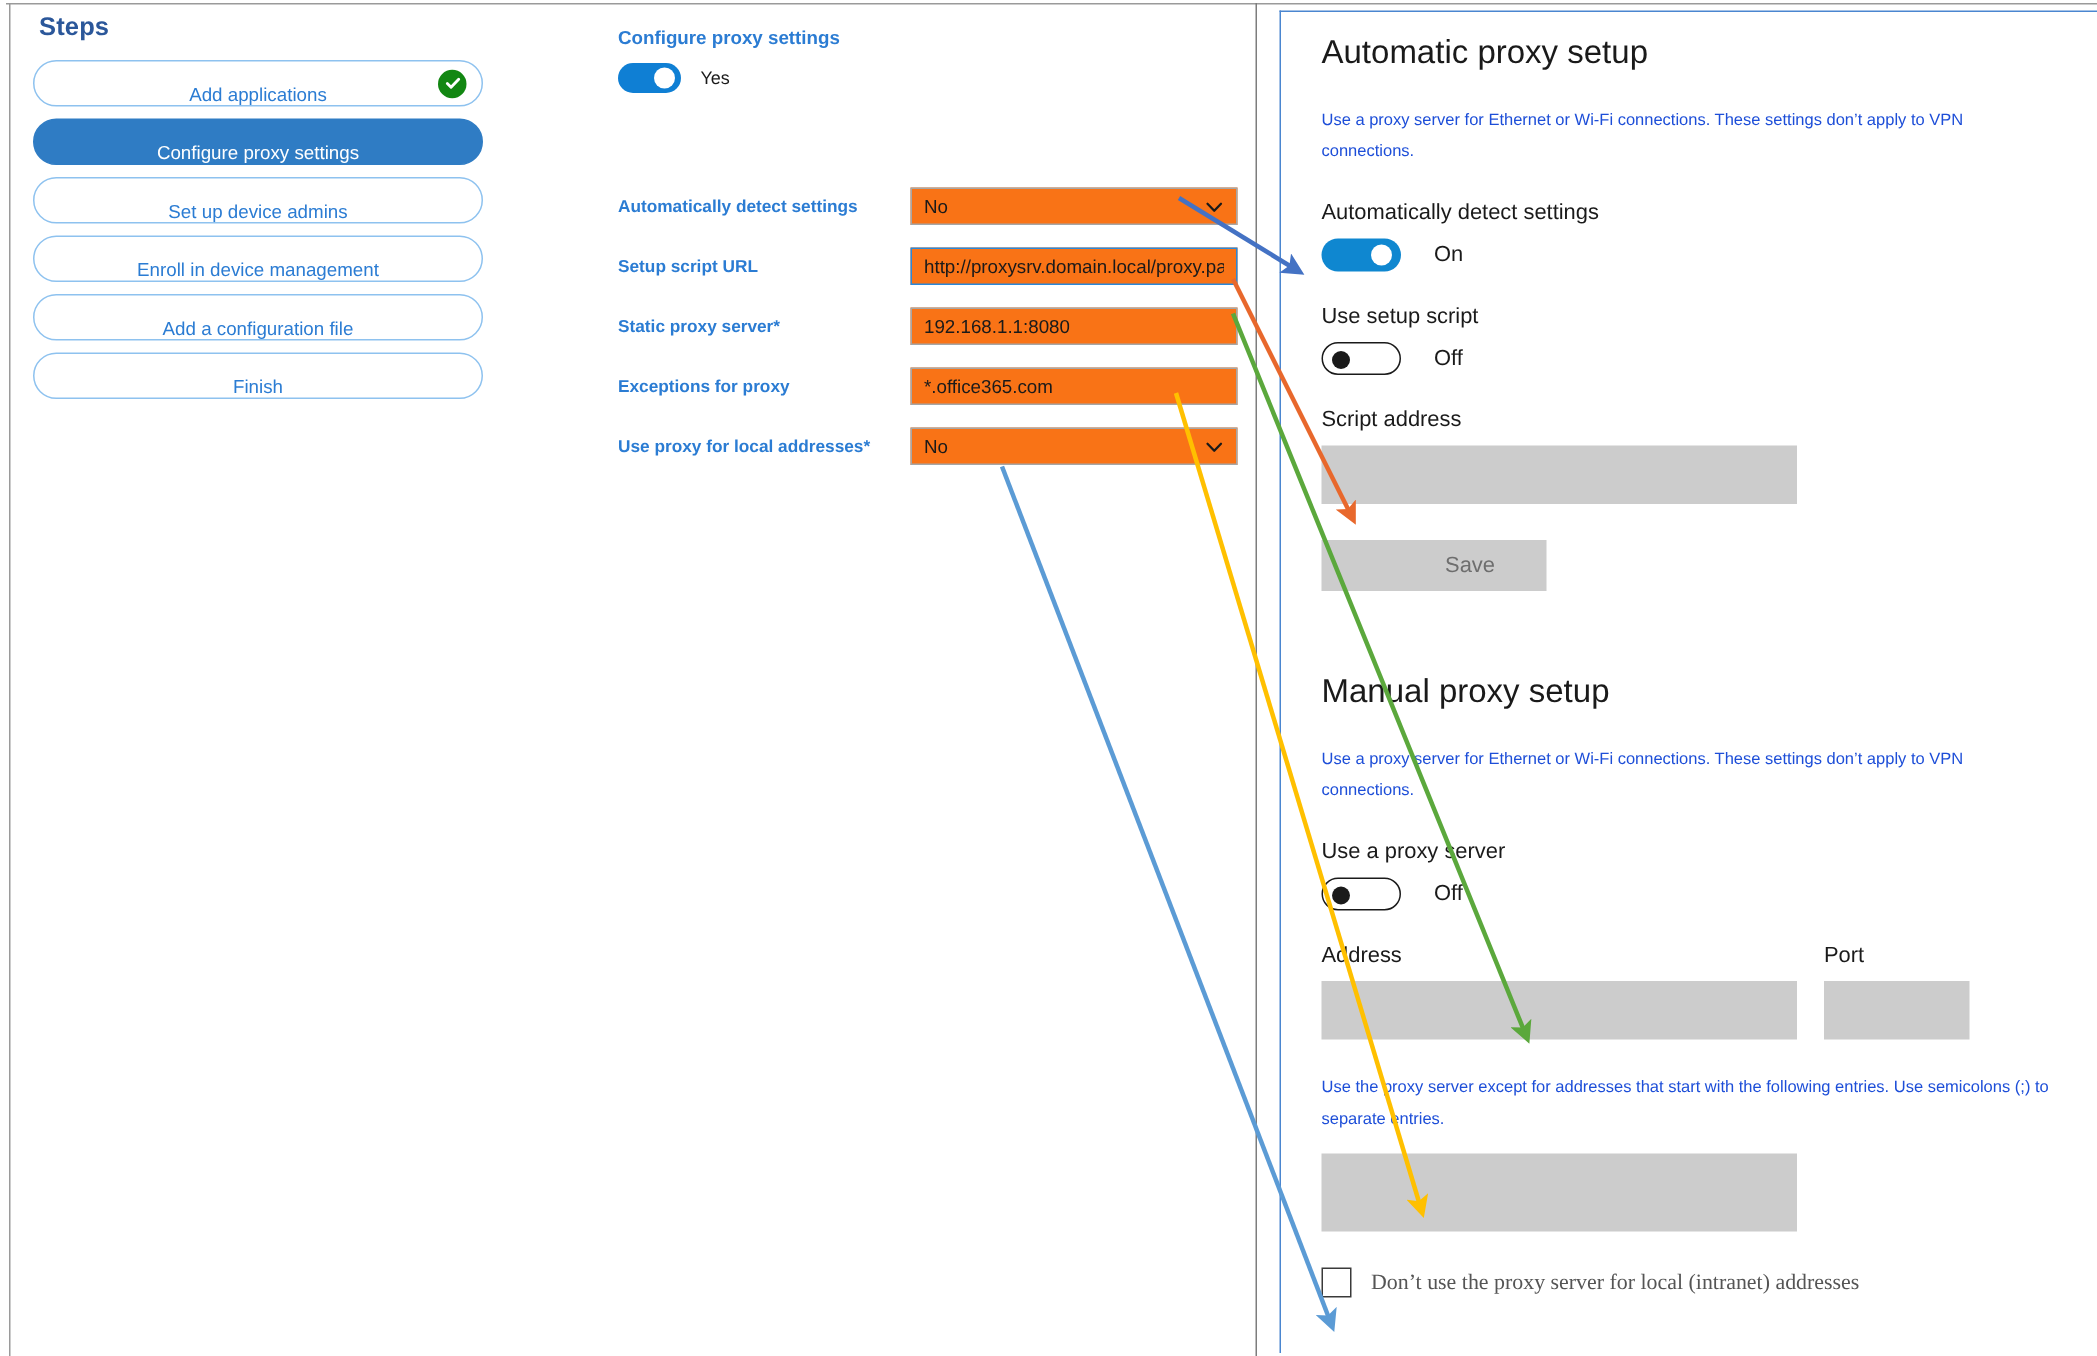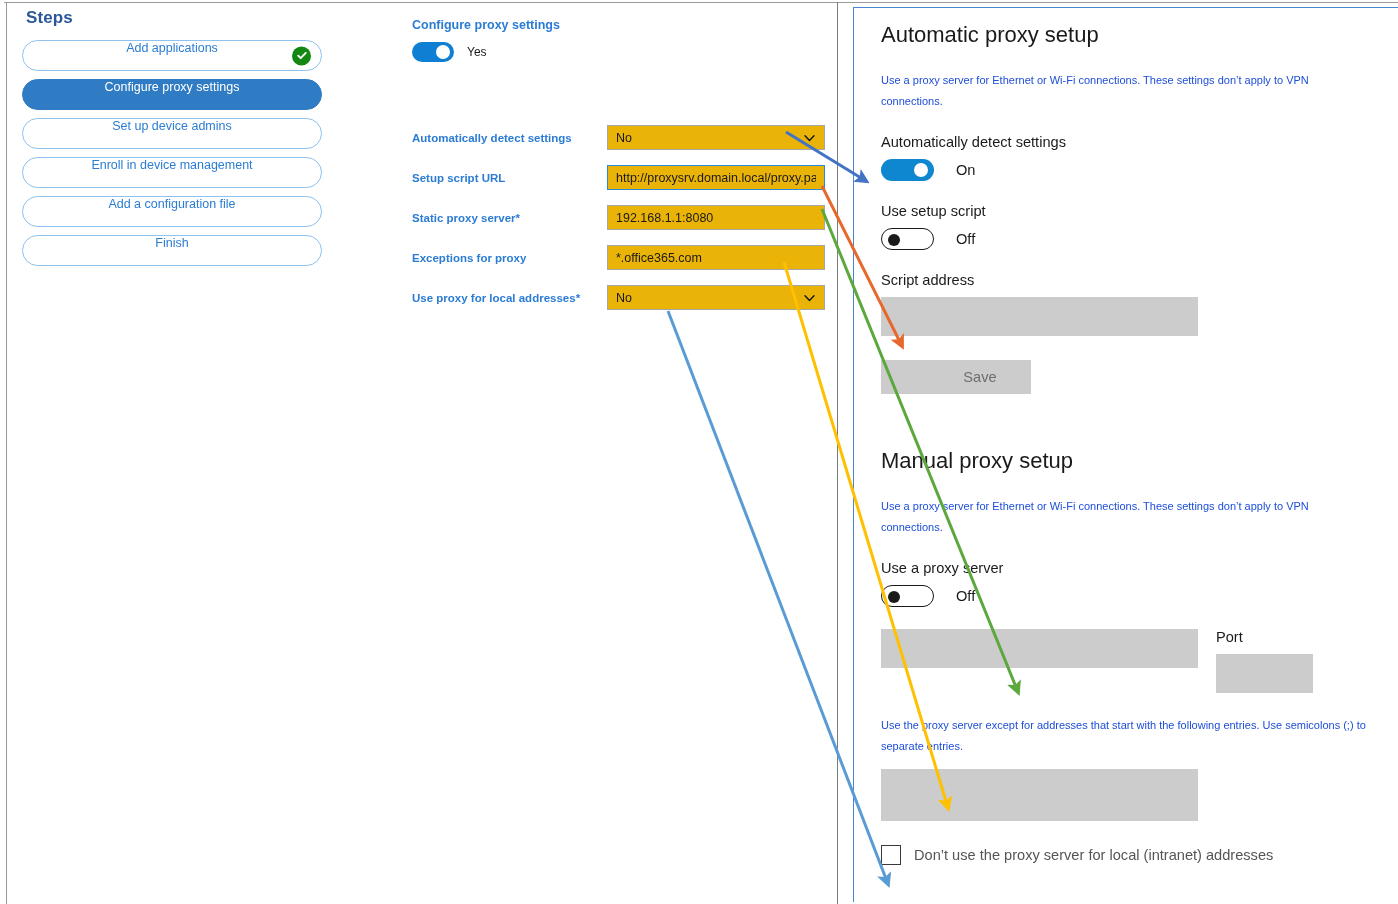--- a/index.html
+++ b/index.html
@@ -21,21 +21,21 @@
   .steps-wrap{position:absolute;left:18px;top:8px;width:300px;}
   .steps-title{
     font-size:17px;font-weight:bold;color:#2b579a;letter-spacing:.1px;
     margin:0 0 12px 4px;
   }
   .step{
     position:relative;
     height:31px;margin-bottom:8px;
     border:1px solid #8ec2ef;border-radius:16px;
     background:#ffffff;
-    display:flex;align-items:flex-start;justify-content:center;
+    display:flex;align-items:flex-end;justify-content:center;
     font-size:12.5px;color:#2b7cd3;
     box-sizing:border-box;
   }
   .step.active{
     background:#2f7cc4;border-color:#2f7cc4;color:#ffffff;
   }
   .step .check{
     position:absolute;right:10px;top:50%;transform:translateY(-50%);
     width:19px;height:19px;border-radius:50%;
     background:#128712;display:flex;align-items:center;justify-content:center;
@@ -61,21 +61,21 @@
   .rows{position:absolute;left:408px;top:128px;width:420px;}
   .row{height:40px;position:relative;}
   .row .lbl{
     position:absolute;left:0;top:4px;
     font-size:11.5px;font-weight:bold;color:#2b7cd3;white-space:nowrap;
   }
   .row .lbl .req{color:#2b7cd3;font-weight:bold;}
   .ctl{
     position:absolute;left:195px;top:-3px;
     width:218px;height:25px;
-    border:1px solid #a6a6a6;background:#eab308;box-sizing:border-box;
+    border:1px solid #a6a6a6;background:#f97316;box-sizing:border-box;
     font-size:12.5px;color:#1a1a1a;
     display:flex;align-items:center;padding:0 8px;
   }
   .ctl.focus{border:1px solid #2b88d8;}
   .ctl.sel{padding-right:26px;}
   .ctl .chev{
     position:absolute;right:8px;top:50%;transform:translateY(-50%);
     width:13px;height:13px;
   }
   .ctl .txt{overflow:hidden;white-space:nowrap;}
@@ -110,21 +110,21 @@
   .gbox{background:#cccccc;height:39px;}
   .gbox.addr{width:317px;}
   .gbox.port{width:97px;}
   .gbox.excl{width:317px;height:52px;}
   .gsave{
     background:#cccccc;width:102px;height:34px;
     display:flex;align-items:center;justify-content:center;
     color:#6e6e6e;font-size:14.6px;padding-left:48px;
   }
   .two-col{display:flex;gap:18px;}
-  .cb-row{display:flex;align-items:center;gap:13px;}
+  .cb-row{display:flex;align-items:center;gap:13px;font-family:Liberation Serif, serif;}
   .cb{
     width:20px;height:20px;border:1.6px solid #3a3a3a;background:#ffffff;box-sizing:border-box;
   }
   .cb-txt{font-size:14.6px;color:#555555;}
 
   
   .arrows{position:absolute;left:0;top:0;width:1398px;height:904px;pointer-events:none;}
 </style>
 </head>
 <body>
@@ -265,20 +265,21 @@
       <div class="win-lbl">Use a proxy server</div>
       <div class="wtgl-row">
         <div class="wtgl off">
             <div class="wknob"></div>
           </div>
         <div class="wtgl-txt">Off</div>
       </div>
 
       <div class="two-col" style="margin-bottom:22px;">
         <div>
+          <div class="win-lbl">Address</div>
           <div class="gbox addr"><span></span></div>
         </div>
         <div>
           <div class="win-lbl">Port</div>
           <div class="gbox port"><span></span></div>
         </div>
       </div>
 
       <div class="win-p" style="margin-bottom:12px;">Use the proxy server except for addresses that start with the following entries. Use semicolons (;) to separate entries.</div>
       <div class="gbox excl" style="margin-bottom:24px;">

